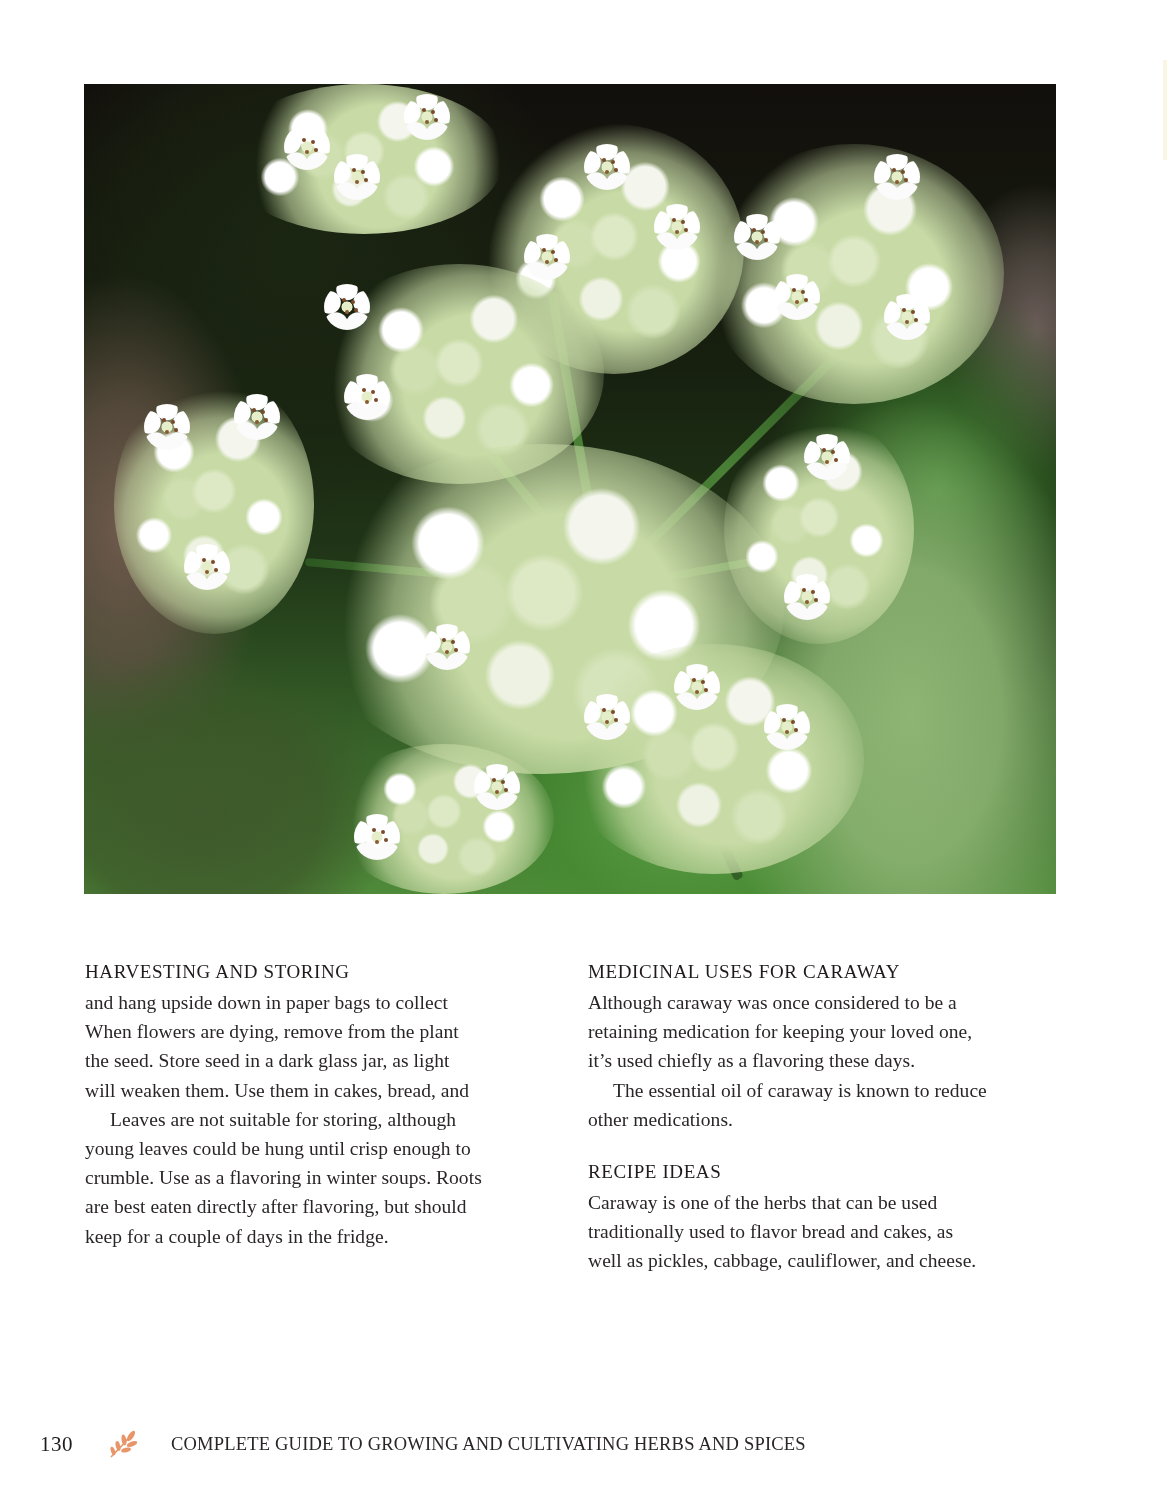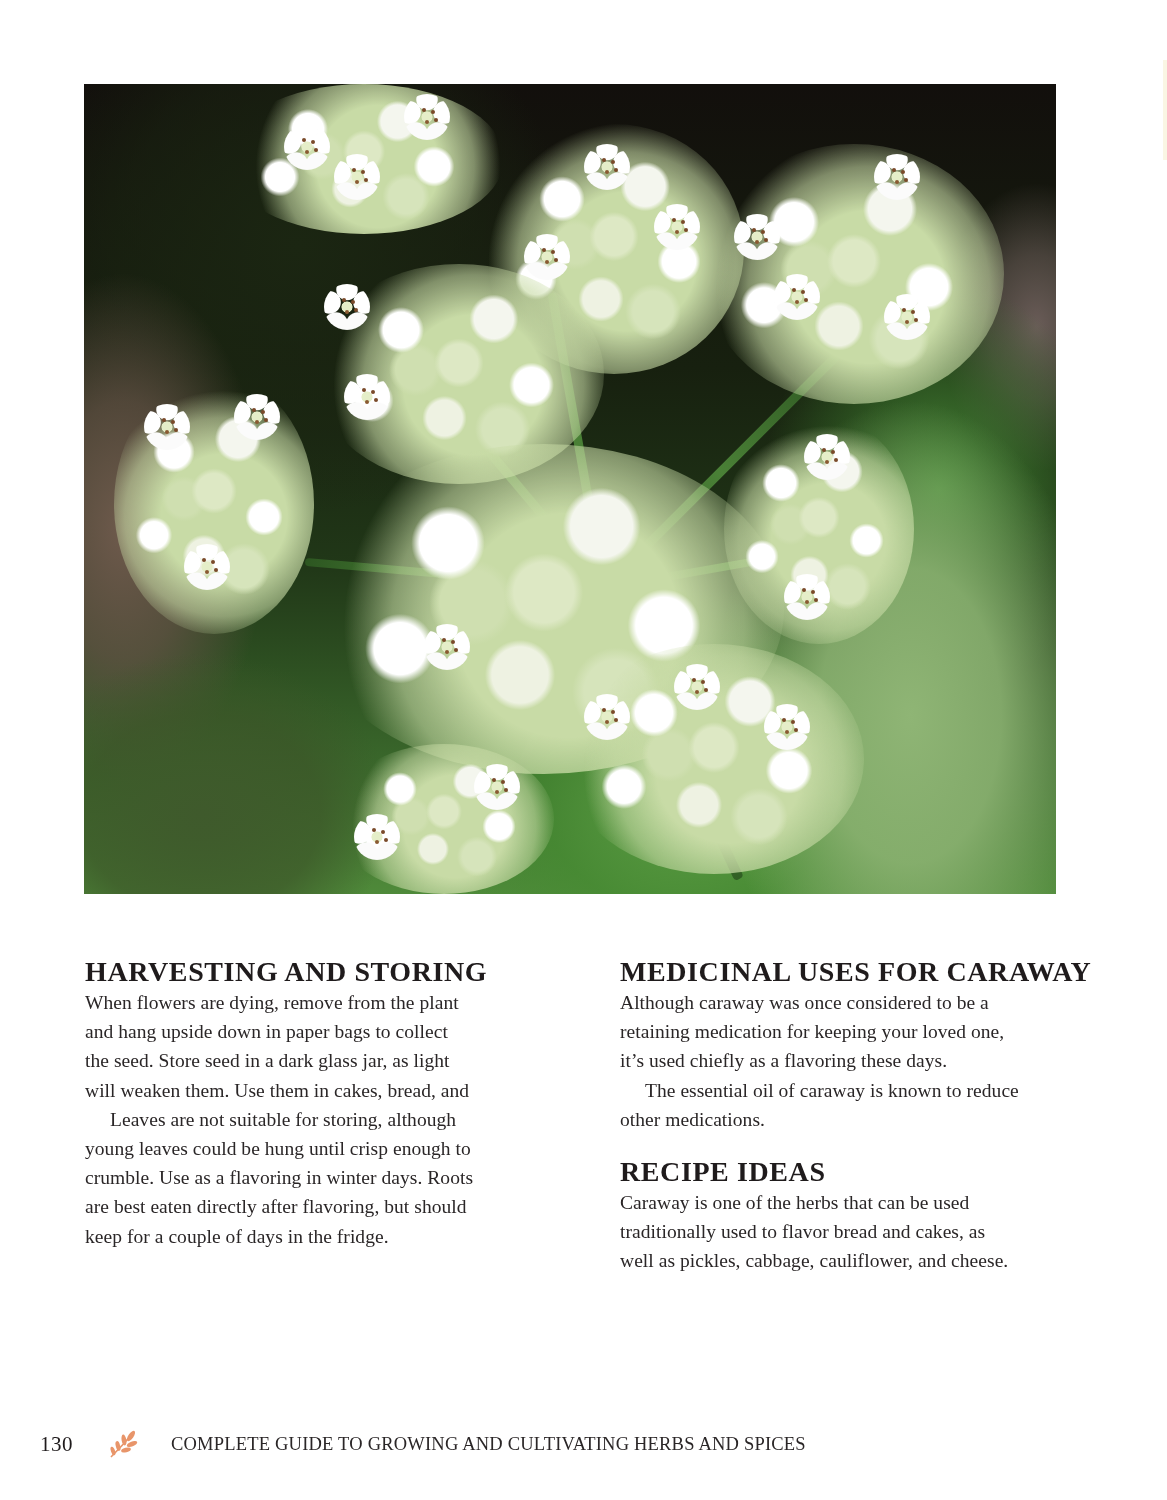--- a/index.html
+++ b/index.html
@@ -77,26 +77,26 @@
       box-shadow: 9px 2px 0 #7a4a2a, 3px 12px 0 #8a5a32, 12px 10px 0 #7a4a2a;
     }
 
     
     .col {
       position: absolute;
       top: 956px;
       width: 470px;
     }
     .col-left { left: 85px; }
-    .col-right { left: 620px; }
+    .col-right { left: 588px; }
 
     .heading {
       font-family: "Liberation Serif", "DejaVu Serif", serif;
-      font-size: 28px;
-      font-weight: bold;
+      font-size: 19px;
+      font-weight: normal;
       letter-spacing: 0.6px;
       line-height: 32px;
       color: #1f1b1c;
       white-space: nowrap;
     }
     .para {
       font-size: 19.5px;
       line-height: 29.2px;
       color: #2a2627;
       letter-spacing: 0.05px;
@@ -191,30 +191,30 @@
   <div class="flower" style="left:270px; top:730px;"></div>
   <div class="flower" style="left:500px; top:610px;"></div>
 </div>
 
 <div class="edge-strip"></div>
 
 <div class="col col-left">
   <h2 class="heading">HARVESTING AND STORING</h2>
 
   <p class="para">
+    <span class="line">and hang upside down in paper bags to collect</span>
     <span class="line">When flowers are dying, remove from the plant</span>
-    <span class="line">and hang upside down in paper bags to collect</span>
     <span class="line">the seed. Store seed in a dark glass jar, as light</span>
     <span class="line">will weaken them. Use them in cakes, bread, and</span>
   </p>
 
   <p class="para indent">
     <span class="line">Leaves are not suitable for storing, although</span>
     <span class="line">young leaves could be hung until crisp enough to</span>
-    <span class="line">crumble. Use as a flavoring in winter days. Roots</span>
+    <span class="line">crumble. Use as a flavoring in winter soups. Roots</span>
     <span class="line">are best eaten directly after flavoring, but should</span>
     <span class="line">keep for a couple of days in the fridge.</span>
   </p>
 </div>
 
 <div class="col col-right">
   <h2 class="heading">MEDICINAL USES FOR CARAWAY</h2>
 
   <p class="para">
     <span class="line">Although caraway was once considered to be a</span>

